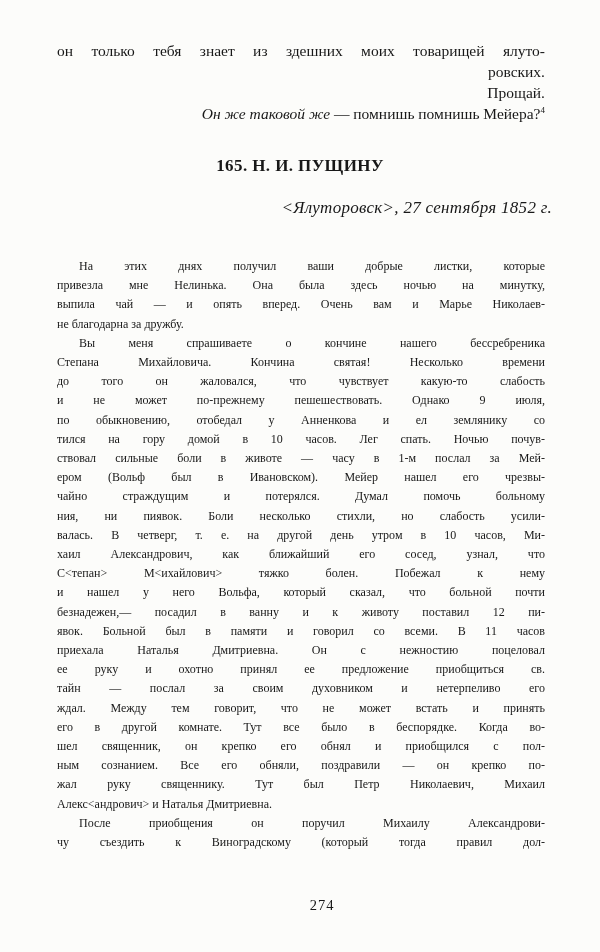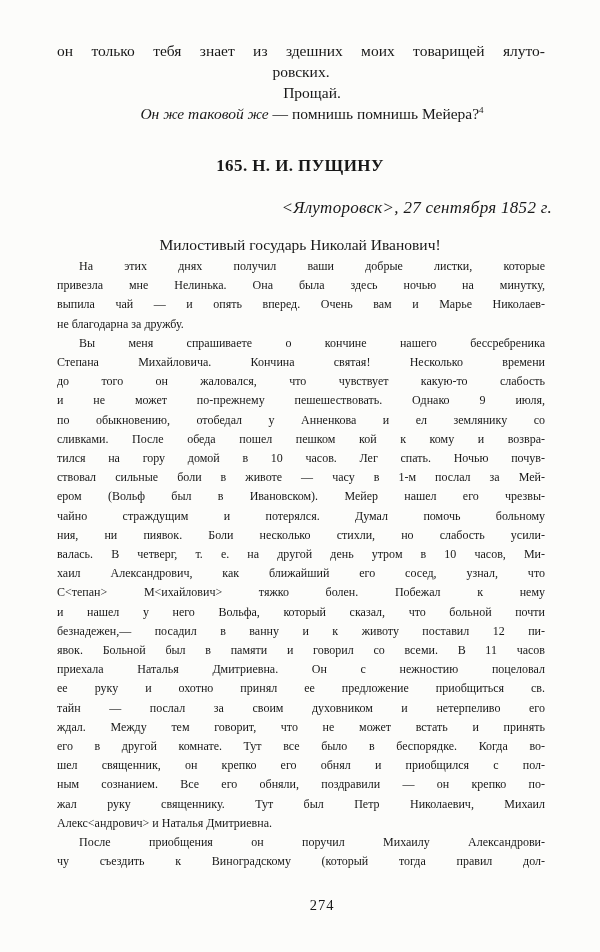--- a/index.html
+++ b/index.html
@@ -11,21 +11,21 @@
     font-family: "Liberation Serif", "DejaVu Serif", serif;
     color: #181818;
     overflow: hidden;
   }
   .prev-block {
     position: absolute;
     top: 40px; left: 57px; right: 55px;
     font-size: 15.5px;
     line-height: 21px;
   }
-  .line { text-align: center; }
+  .line { text-align: right; }
   .just { text-align: justify; text-align-last: justify; }
   .ind { text-indent: 22px; }
   .it { font-style: italic; }
   .fn {
     font-size: 9px;
     vertical-align: super;
     line-height: 0;
   }
   .heading {
     position: absolute;
@@ -72,33 +72,31 @@
     <div class="line just">он только тебя знает из здешних моих товарищей ялуто-</div>
     <div class="line">ровских.</div>
     <div class="line ind">Прощай.</div>
     <div class="line ind"><span class="it">Он же таковой же</span><span> — помнишь помнишь Мейера?</span><span class="fn">4</span></div>
   </div>
 
   <div class="heading">165. Н. И. ПУЩИНУ</div>
 
   <div class="dateline it">&lt;Ялуторовск&gt;, 27 сентября 1852 г.</div>
 
-  <div class="salutation">Милостивый государь Николай Иванович!</div>
 
   <div class="body-block">
       <div class="bline just ind">На этих днях получил ваши добрые листки, которые</div>
       <div class="bline just">привезла мне Нелинька. Она была здесь ночью на минутку,</div>
       <div class="bline just">выпила чай — и опять вперед. Очень вам и Марье Николаев-</div>
       <div class="bline">не благодарна за дружбу.</div>
       <div class="bline just ind">Вы меня спрашиваете о кончине нашего бессребреника</div>
       <div class="bline just">Степана Михайловича. Кончина святая! Несколько времени</div>
       <div class="bline just">до того он жаловался, что чувствует какую-то слабость</div>
       <div class="bline just">и не может по-прежнему пешешествовать. Однако 9 июля,</div>
       <div class="bline just">по обыкновению, отобедал у Анненкова и ел землянику со</div>
-      <div class="bline just">сливками. После обеда пошел пешком кой к кому и возвра-</div>
       <div class="bline just">тился на гору домой в 10 часов. Лег спать. Ночью почув-</div>
       <div class="bline just">ствовал сильные боли в животе — часу в 1-м послал за Мей-</div>
       <div class="bline just">ером (Вольф был в Ивановском). Мейер нашел его чрезвы-</div>
       <div class="bline just">чайно страждущим и потерялся. Думал помочь больному</div>
       <div class="bline just">ния, ни пиявок. Боли несколько стихли, но слабость усили-</div>
       <div class="bline just">валась. В четверг, т. е. на другой день утром в 10 часов, Ми-</div>
       <div class="bline just">хаил Александрович, как ближайший его сосед, узнал, что</div>
       <div class="bline just">С&lt;тепан&gt; М&lt;ихайлович&gt; тяжко болен. Побежал к нему</div>
       <div class="bline just">и нашел у него Вольфа, который сказал, что больной почти</div>
       <div class="bline just">безнадежен,— посадил в ванну и к животу поставил 12 пи-</div>

